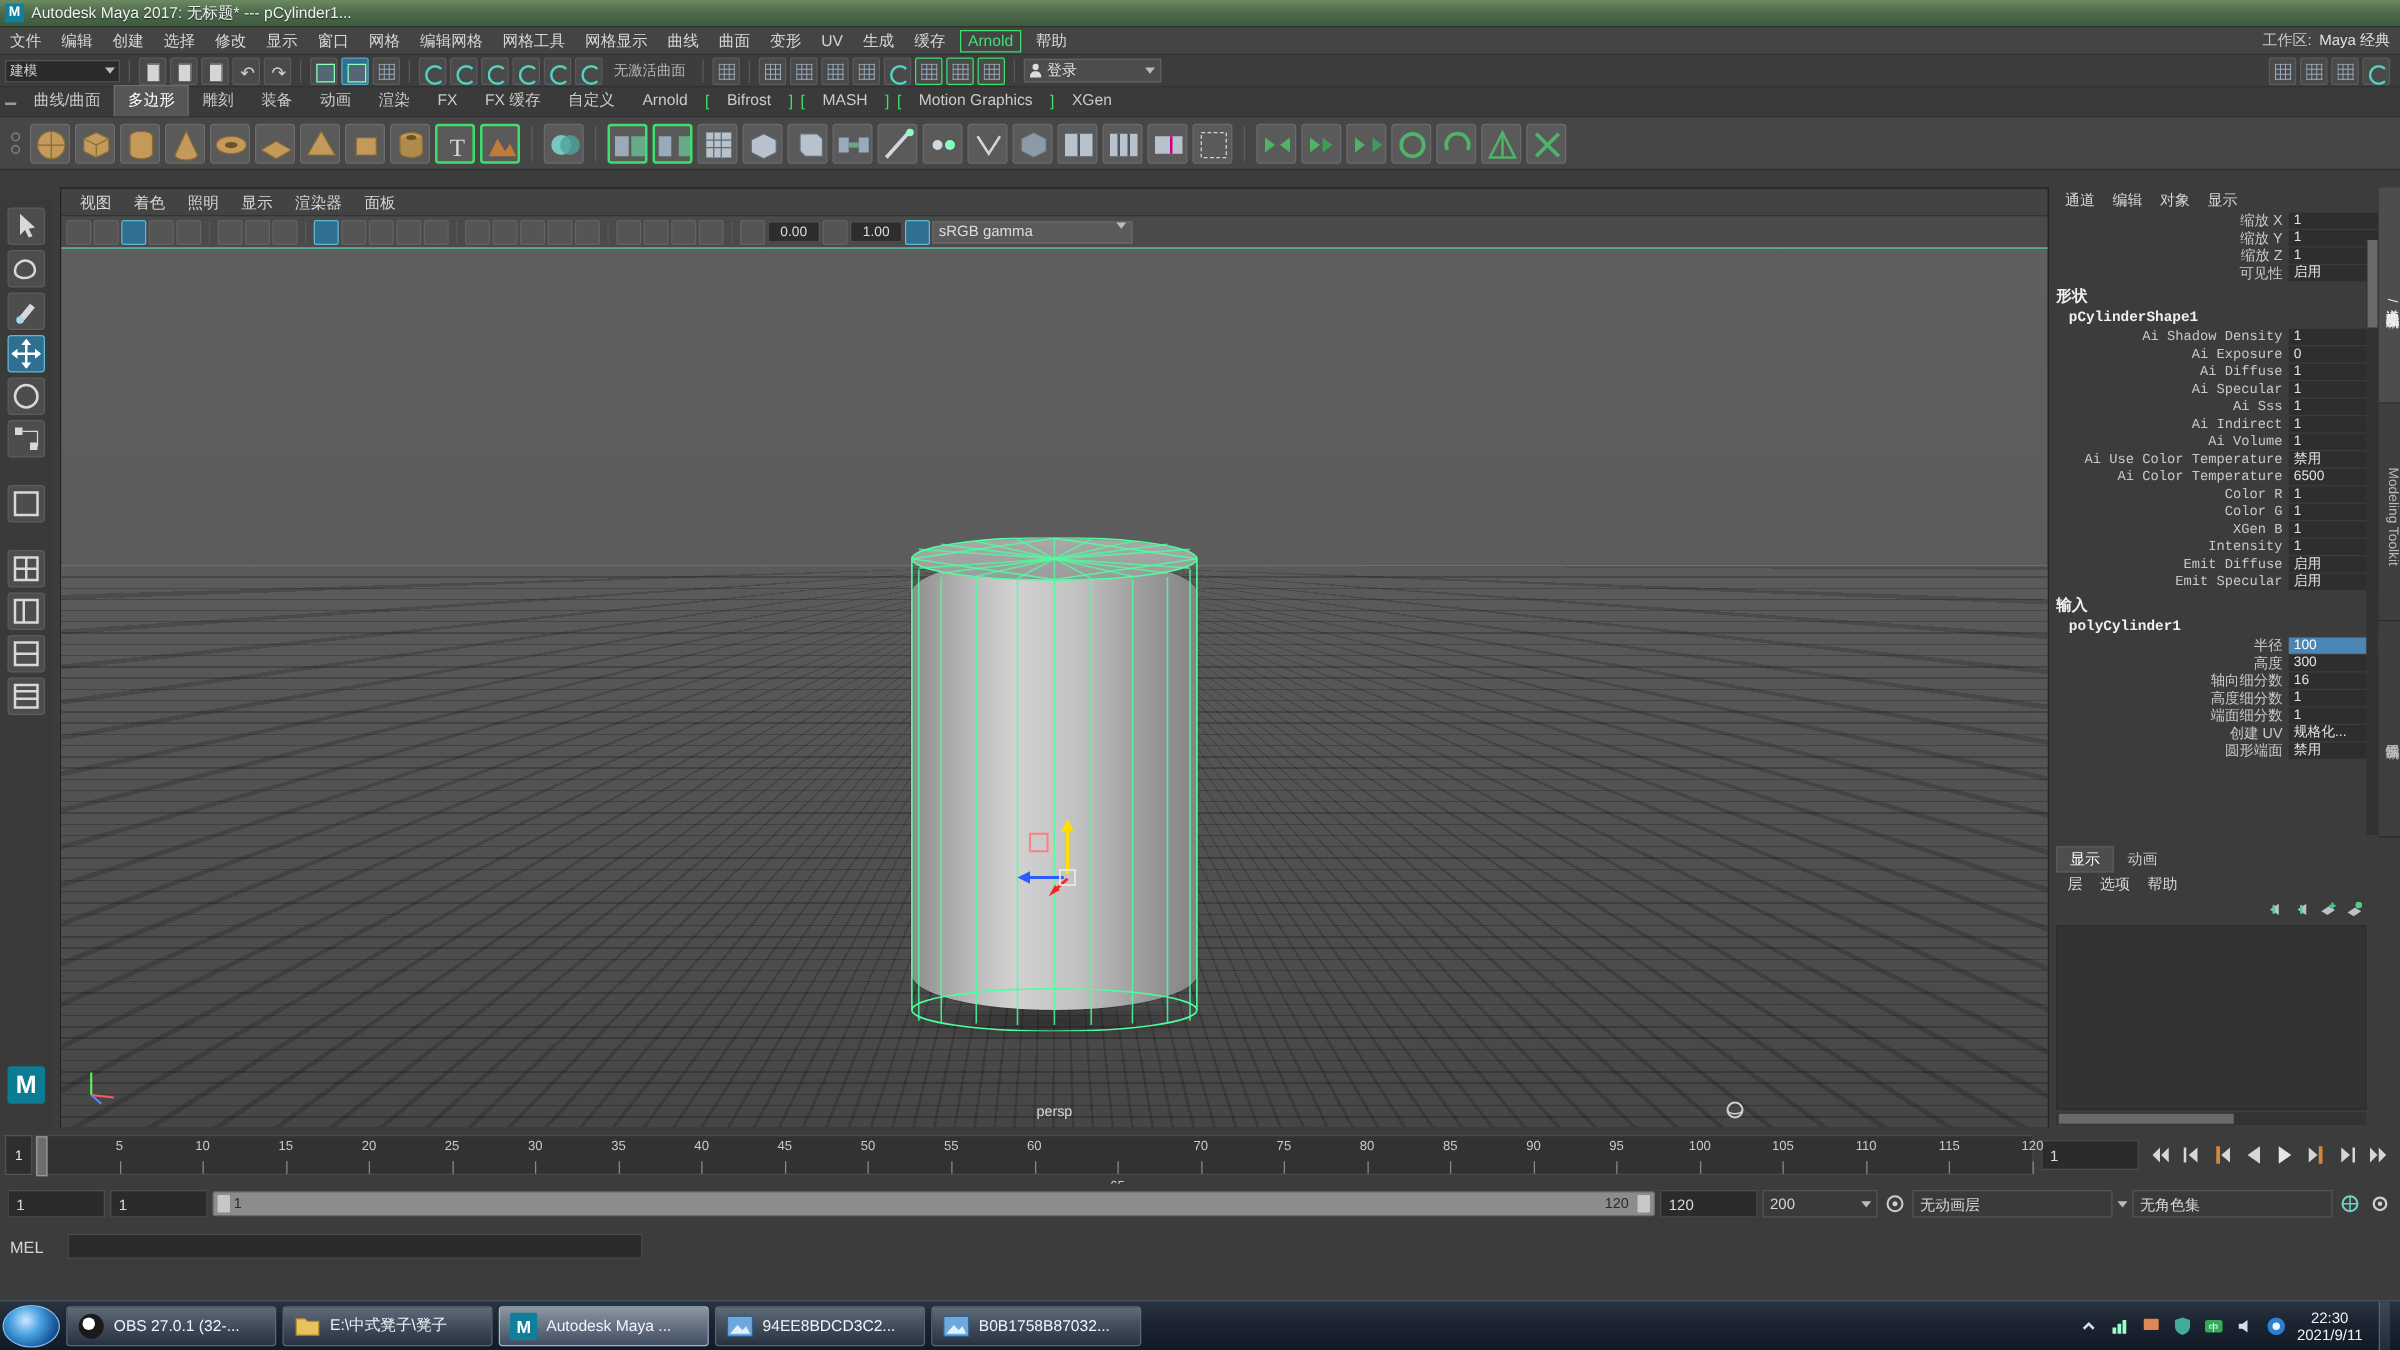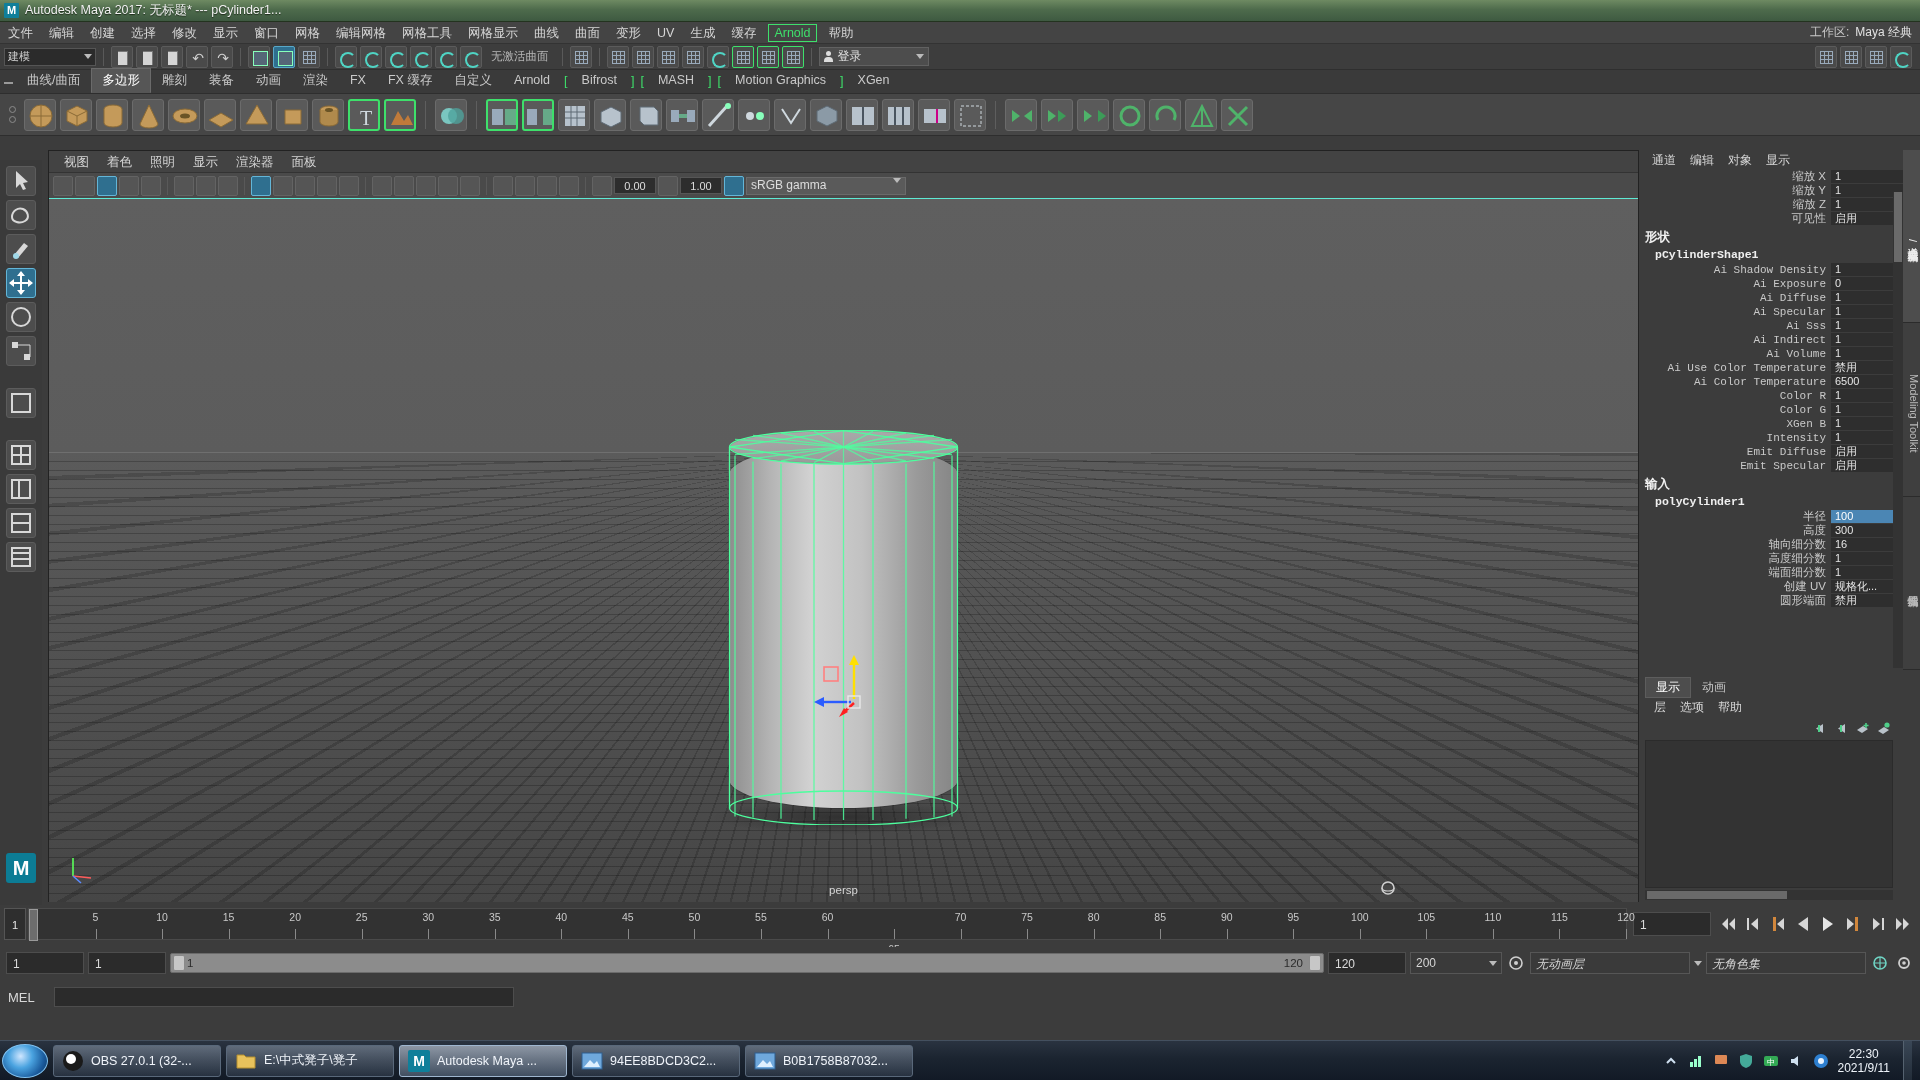--- a/index.html
+++ b/index.html
@@ -196,21 +196,21 @@
     display:flex;align-items:center;gap:4px;padding:0 6px;}
   .rg-in{width:78px;height:22px;background:#2b2b2b;border:1px solid #4d4d4d;color:#ddd;font-size:12px;
     line-height:22px;padding-left:6px;}
   .rg-bar{position:relative;flex:1;height:20px;background:#8c8c8c;border:1px solid #6b6b6b;border-radius:2px;
     display:flex;align-items:center;justify-content:space-between;padding:0 2px;}
   .rg-handle{width:12px;height:16px;background:#c7c7c7;border:1px solid #8a8a8a;border-radius:2px;}
   .rg-txt{color:#2b2b2b;font-size:11.5px;position:absolute;}
   .rg-sel{width:92px;height:22px;background:#3a3a3a;border:1px solid #565656;color:#d6d6d6;font-size:12px;
     line-height:22px;padding-left:5px;display:flex;align-items:center;justify-content:space-between;}
   .rg-sel2{width:160px;height:22px;background:#3a3a3a;border:1px solid #565656;color:#d6d6d6;font-size:12px;
-    line-height:22px;padding-left:5px;font-style:italic;}
+    line-height:22px;padding-left:5px;}
   .rg-ic{width:20px;height:20px;position:relative;}
 
   
   .melrow{position:absolute;left:0;top:982px;width:1920px;height:30px;background:#3c3c3c;
     display:flex;align-items:center;gap:6px;padding:0 8px;}
   .mel-lab{color:#d8d8d8;font-size:13px;width:40px;}
   .mel-in{width:460px;height:20px;background:#2b2b2b;border:1px solid #4d4d4d;}
   .mel-out{flex:1;height:20px;background:#3c3c3c;}
 
   

